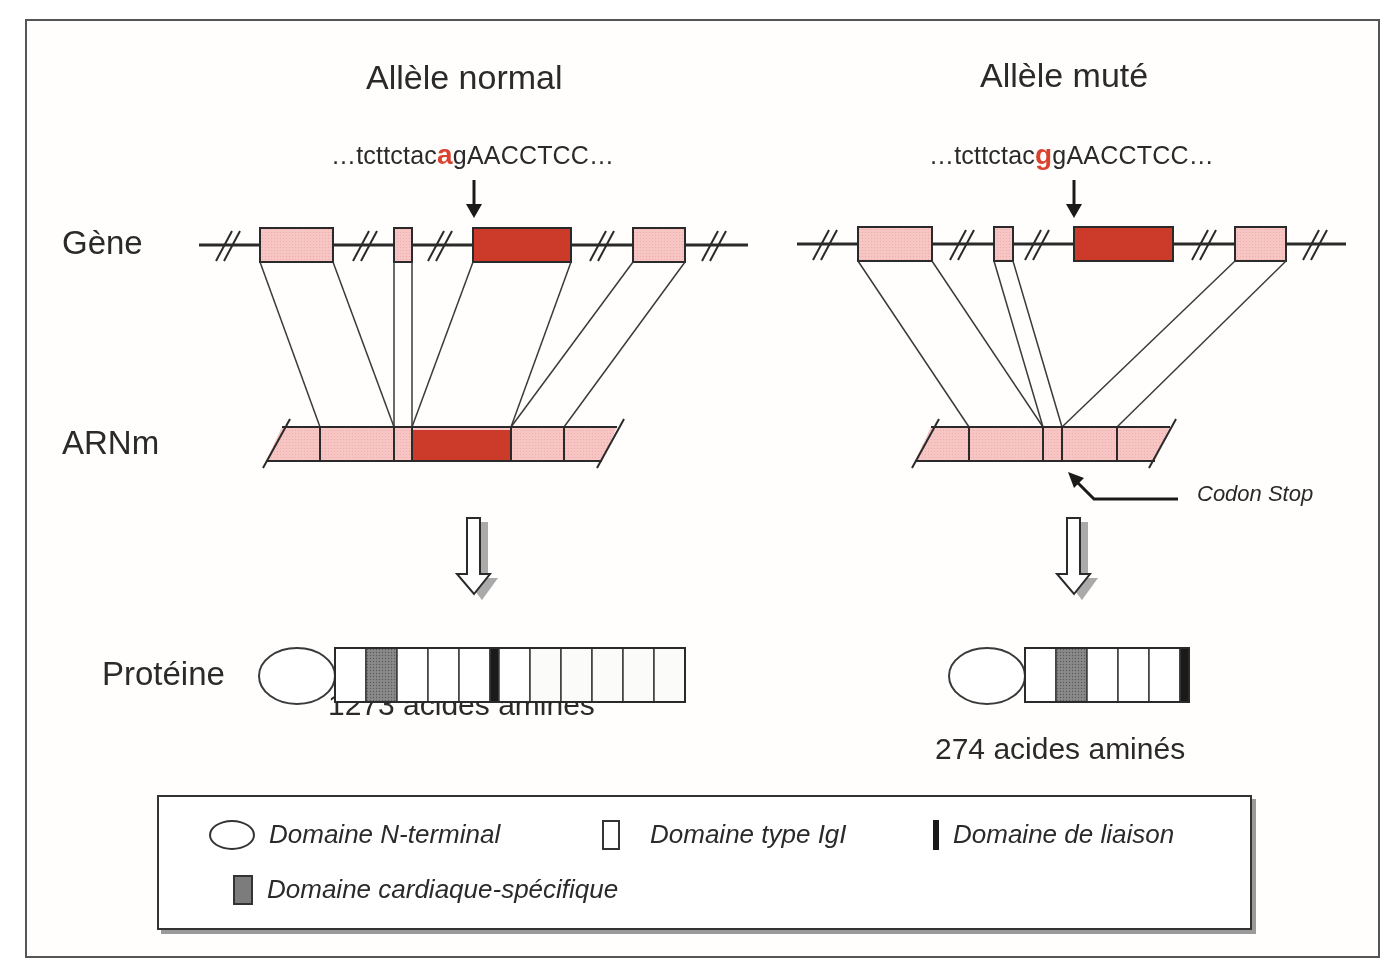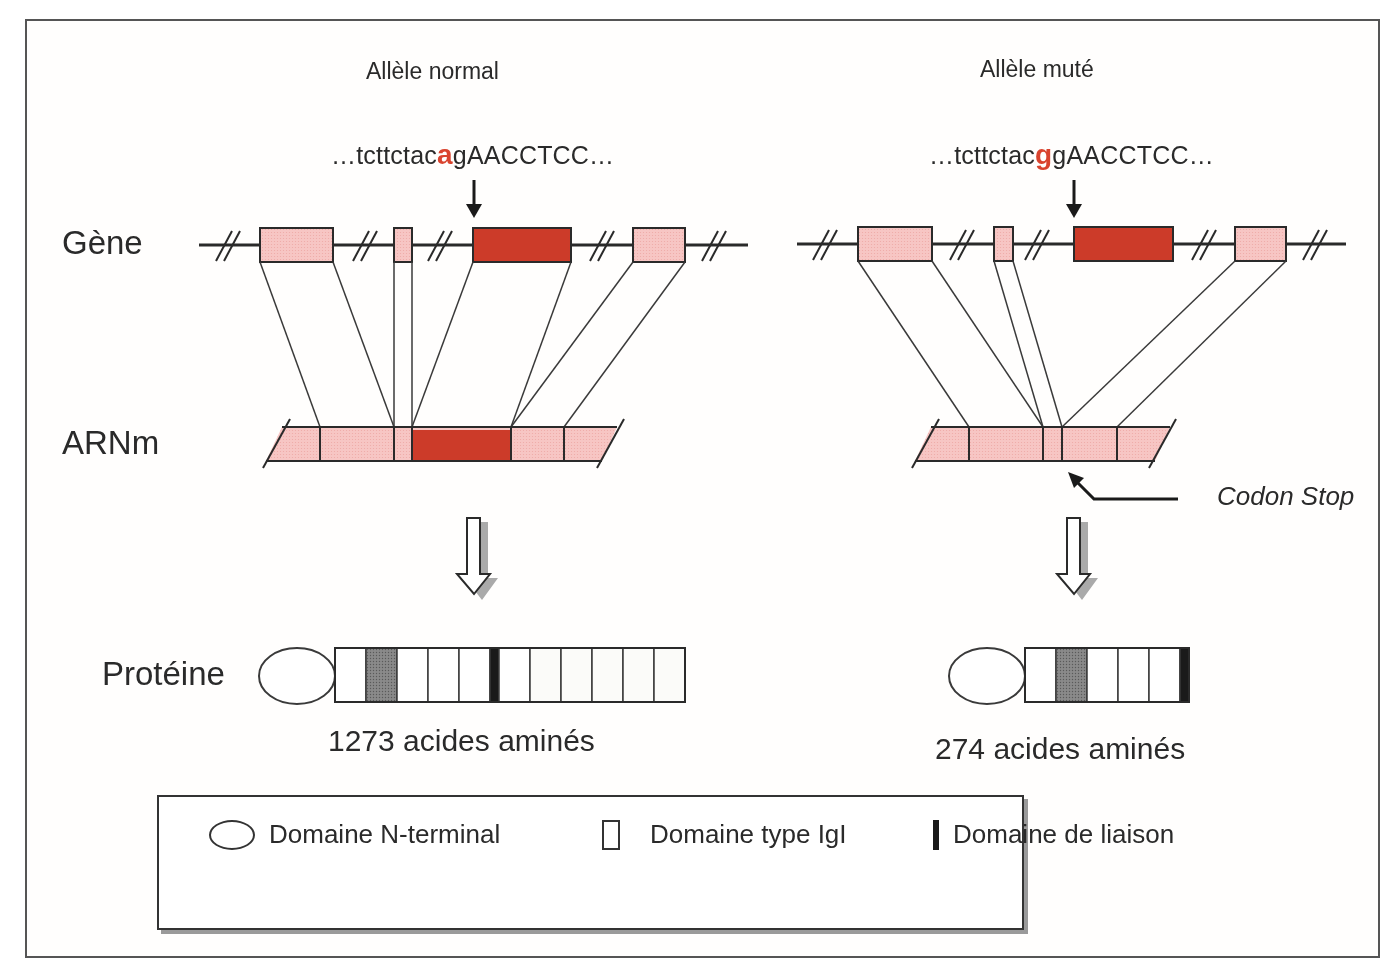--- a/index.html
+++ b/index.html
@@ -1,26 +1,26 @@
 <!DOCTYPE html>
 <html><head>
 <meta charset="utf-8">
 <style>
   html, body { margin:0; padding:0; background:#ffffff; }
   body { width:1400px; height:980px; position:relative; overflow:hidden; font-family:"Liberation Sans", sans-serif; color:#222; }
   .frame { position:absolute; left:25px; top:19px; width:1355px; height:939px; border:2px solid #555; box-sizing:border-box; background:#fffefd; }
   .txt { position:absolute; white-space:nowrap; color:#2a2a2a; }
-  .title { font-size:23px; }
+  .title { font-size:34px; }
   .rowlabel { font-size:33px; }
   .seq { font-size:25px; letter-spacing:0.2px;text-align:right; }
   .seq .mut { color:#d9432e; font-weight:bold; font-size:28px; }
   .aa { font-size:30px; }
-  .codon { font-size:26px; font-style:italic;margin-left:20px; }
+  .codon { font-size:22px; font-style:italic; }
   svg.diag { position:absolute; left:0; top:0; }
-  .legend { position:absolute; left:157px; top:795px; width:867px; height:135px; border:2px solid #333; box-sizing:border-box; background:#fff; box-shadow:4px 4px 0 #9a9a9a; }
+  .legend { position:absolute; left:157px; top:795px; width:1095px; height:135px; border:2px solid #333; box-sizing:border-box; background:#fff; box-shadow:4px 4px 0 #9a9a9a;font-style:italic; }
   .lg-item { position:absolute; display:flex; align-items:center; font-size:26px; color:#2a2a2a; white-space:nowrap; }
   .lg-item .sym { display:inline-block; margin-right:14px; box-sizing:border-box; }
   .sym-oval { width:46px; height:30px; border:2px solid #333; border-radius:50%; }
   .sym-igl { width:18px; height:30px; border:2px solid #333; background:#fff; }
   .sym-link { width:6px; height:30px; background:#1a1a1a; }
   .sym-cardiac { width:20px; height:30px; border:2px solid #333; background:#7c7c7c; }
   .sym-fn3 { width:20px; height:30px; border:2px solid #333; background:#f6f6f4; }
 </style>
 </head>
 <body>
@@ -30,21 +30,21 @@
 <div class="txt title" style="left:366px; top:58px;">Allèle normal</div>
 <div class="txt title" style="left:980px; top:56px;">Allèle muté</div>
 
 <div class="txt seq" style="left:331px; top:139px;"><span>…tcttctac</span><span class="mut">a</span><span>gAACCTCC…</span></div>
 <div class="txt seq" style="left:929px; top:139px;"><span>…tcttctac</span><span class="mut">g</span><span>gAACCTCC…</span></div>
 
 <div class="txt rowlabel" style="left:62px; top:224px;">Gène</div>
 <div class="txt rowlabel" style="left:62px; top:424px;">ARNm</div>
 <div class="txt rowlabel" style="left:62px; top:655px;margin-left:40px;">Protéine</div>
 
-<div class="txt aa" style="left:328px; top:724px;">1273 acides aminés</div>
+<div class="txt aa" style="left:328px; top:688px;">1273 acides aminés</div>
 <div class="txt aa" style="left:935px; top:732px;">274 acides aminés</div>
 
 <div class="txt codon" style="left:1197px; top:481px;">Codon Stop</div>
 
 <svg class="diag" width="1400" height="980">
   <defs>
     <pattern id="dots" width="3" height="3" patternUnits="userSpaceOnUse">
       <rect width="3" height="3" fill="#f7c6c4"></rect>
       <circle cx="1.5" cy="1.5" r="0.6" fill="#eea9a6"></circle>
     </pattern>
@@ -201,13 +201,17 @@
     <span>Domaine N-terminal</span>
   </div>
   <div class="lg-item" style="left:443px; top:22px;gap:16px;">
     <span class="sym sym-igl"></span>
     <span>Domaine type IgI</span>
   </div>
   <div class="lg-item" style="left:774px; top:22px;align-items:center;">
     <span class="sym sym-link"></span>
     <span>Domaine de liaison</span>
   </div>
+  <div class="lg-item" style="left:74px; top:77px;">
+    <span class="sym sym-cardiac"></span>
+    <span>Domaine cardiaque-spécifique</span>
+  </div>
 </div>
 
 </body></html>

